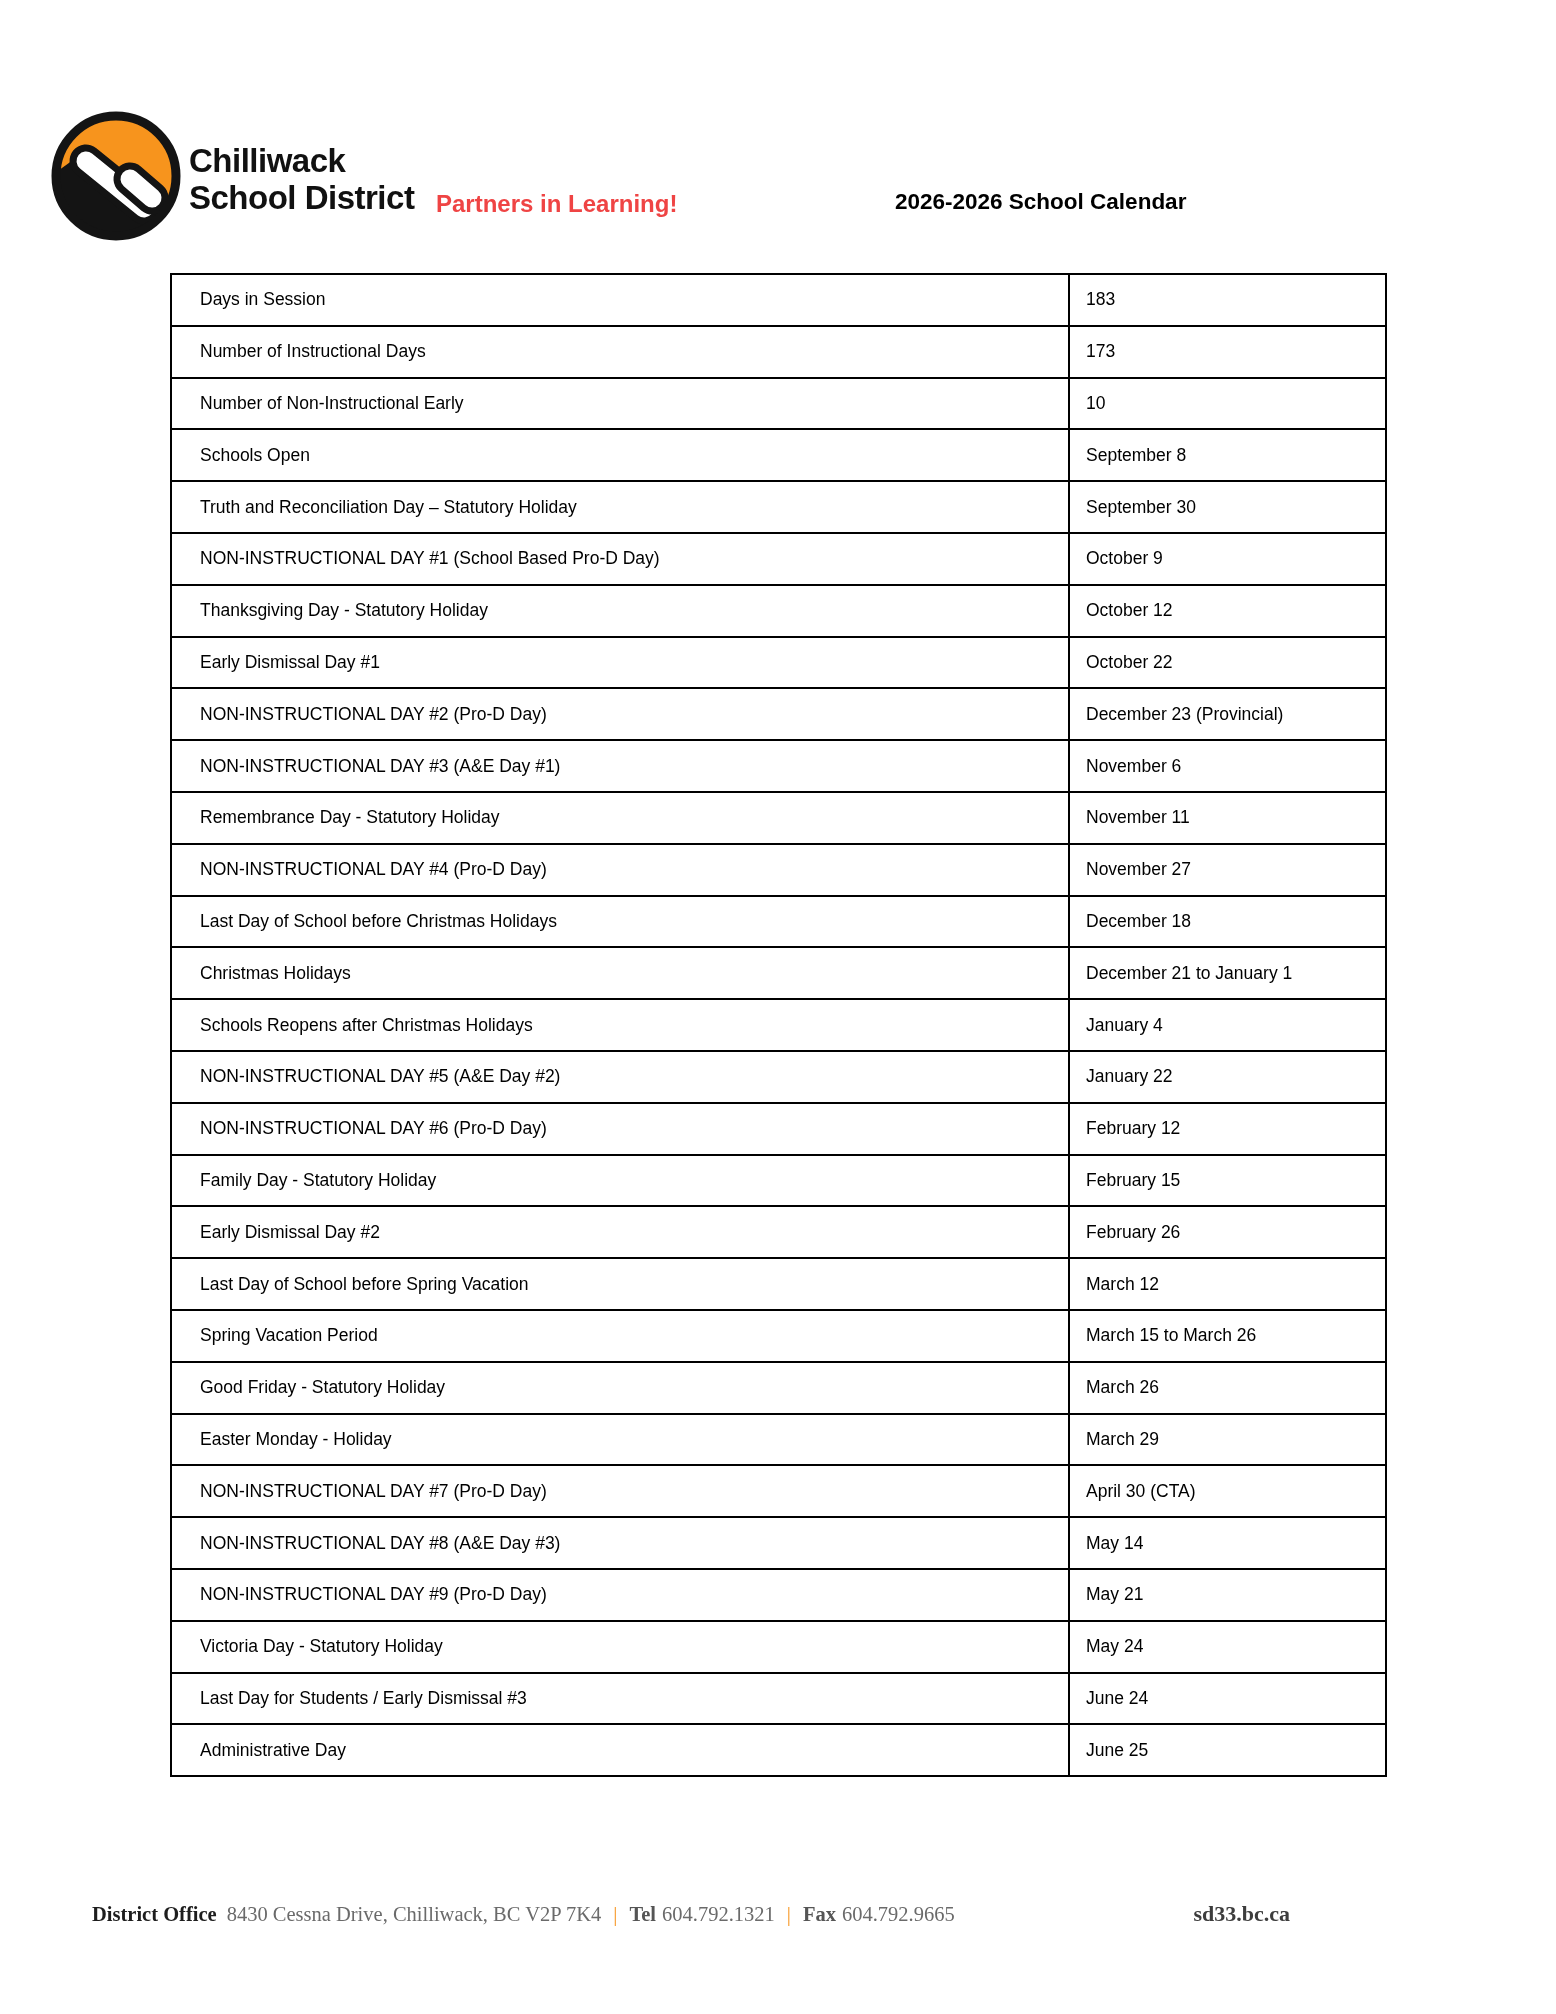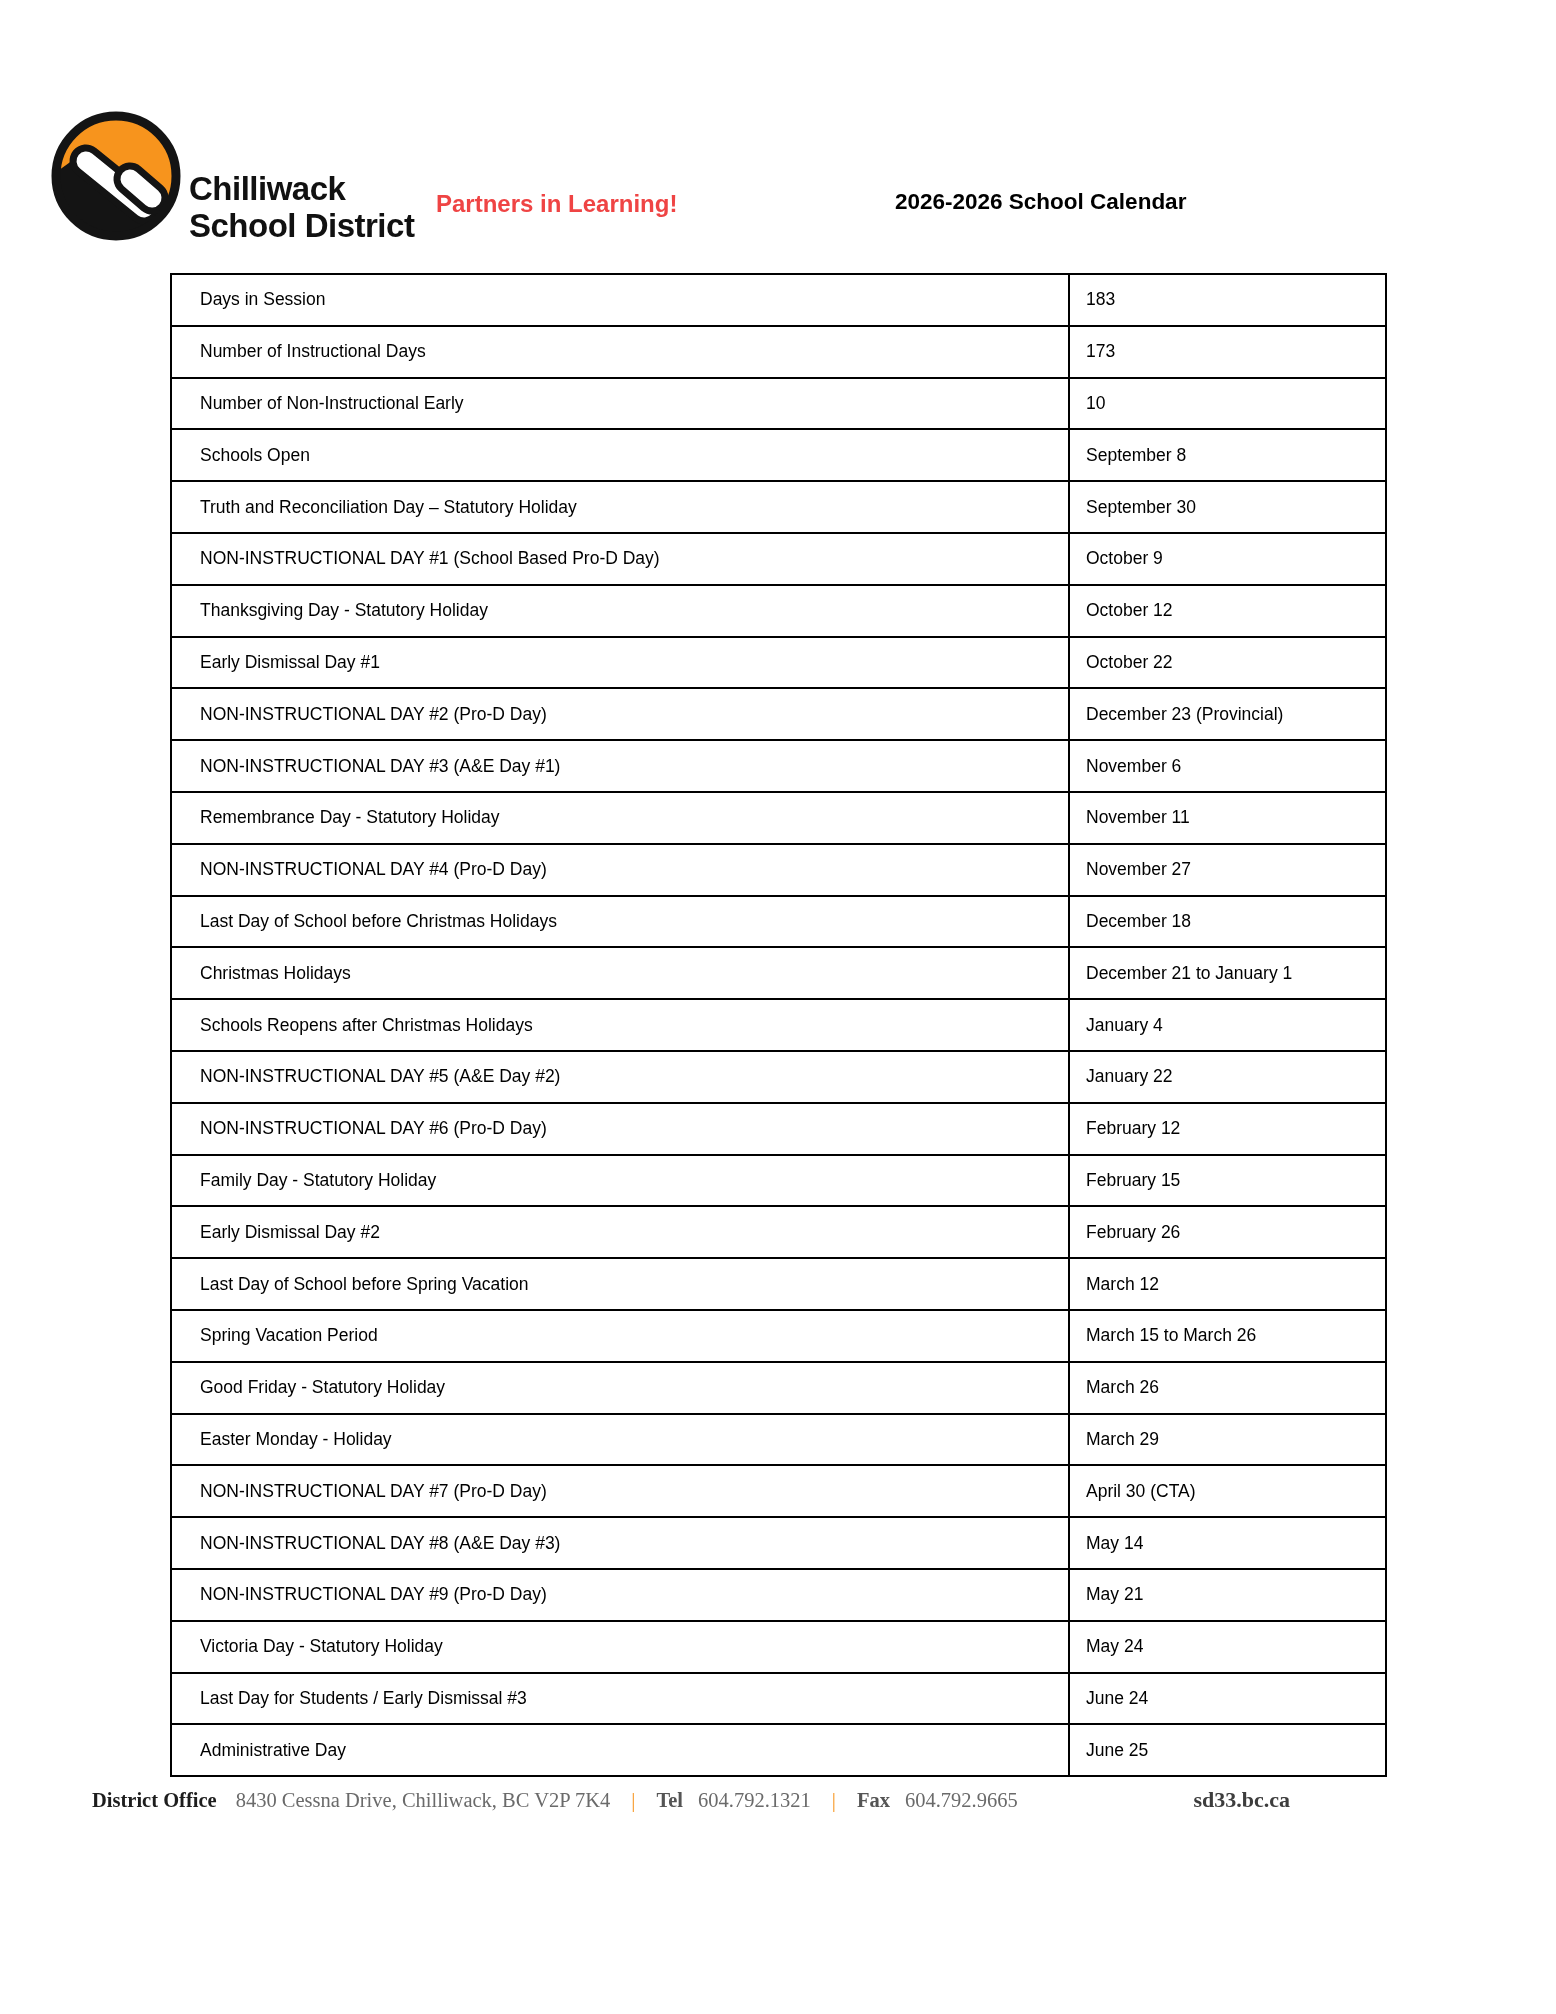--- a/index.html
+++ b/index.html
@@ -9,21 +9,21 @@
     background:#ffffff;
     font-family:"Liberation Sans", sans-serif;
     overflow:hidden;
     margin:0 auto;
   }
   
   .logo{position:absolute;left:46px;top:106px;width:140px;height:140px;}
   .brand{
     position:absolute;left:189px;top:142px;
     font-weight:900;font-size:33px;line-height:37px;
-    letter-spacing:-0.5px;color:#111;margin-top:28px;
+    letter-spacing:-0.5px;color:#111;
   }
   .tagline{
     position:absolute;left:436px;top:190px;
     font-weight:700;font-size:24px;color:#ef4444;
   }
   .page-title{
     position:absolute;left:895px;top:189px;
     font-weight:700;font-size:22.5px;color:#000;
   }
   
@@ -40,24 +40,24 @@
     color:#000;
     vertical-align:middle;
     padding:0 8px 0 28px;
     white-space:nowrap;
     overflow:hidden;
   }
   table.calendar td.event{width:860px;}
   table.calendar td.date{padding-left:16px;}
   
   .footer{
-    position:absolute;left:92px;top:1787px;width:1198px;
+    position:absolute;left:92px;top:1901px;width:1198px;
     display:flex;align-items:baseline;
     font-family:"Liberation Serif", serif;
-    font-size:20.5px;color:#6a6a6a;gap:9px;
+    font-size:20.5px;color:#6a6a6a;
   }
   .footer .office{font-weight:700;color:#1d1d1d;margin-right:10px;}
   .footer .sep{color:#F7941D;margin:0 12px;}
   .footer .lbl{font-weight:700;color:#555;margin-right:6px;}
   .footer .site{
     margin-left:auto;font-weight:700;color:#3d3d3d;font-size:22px;
   }
 </style>
 </head>
 <body>

